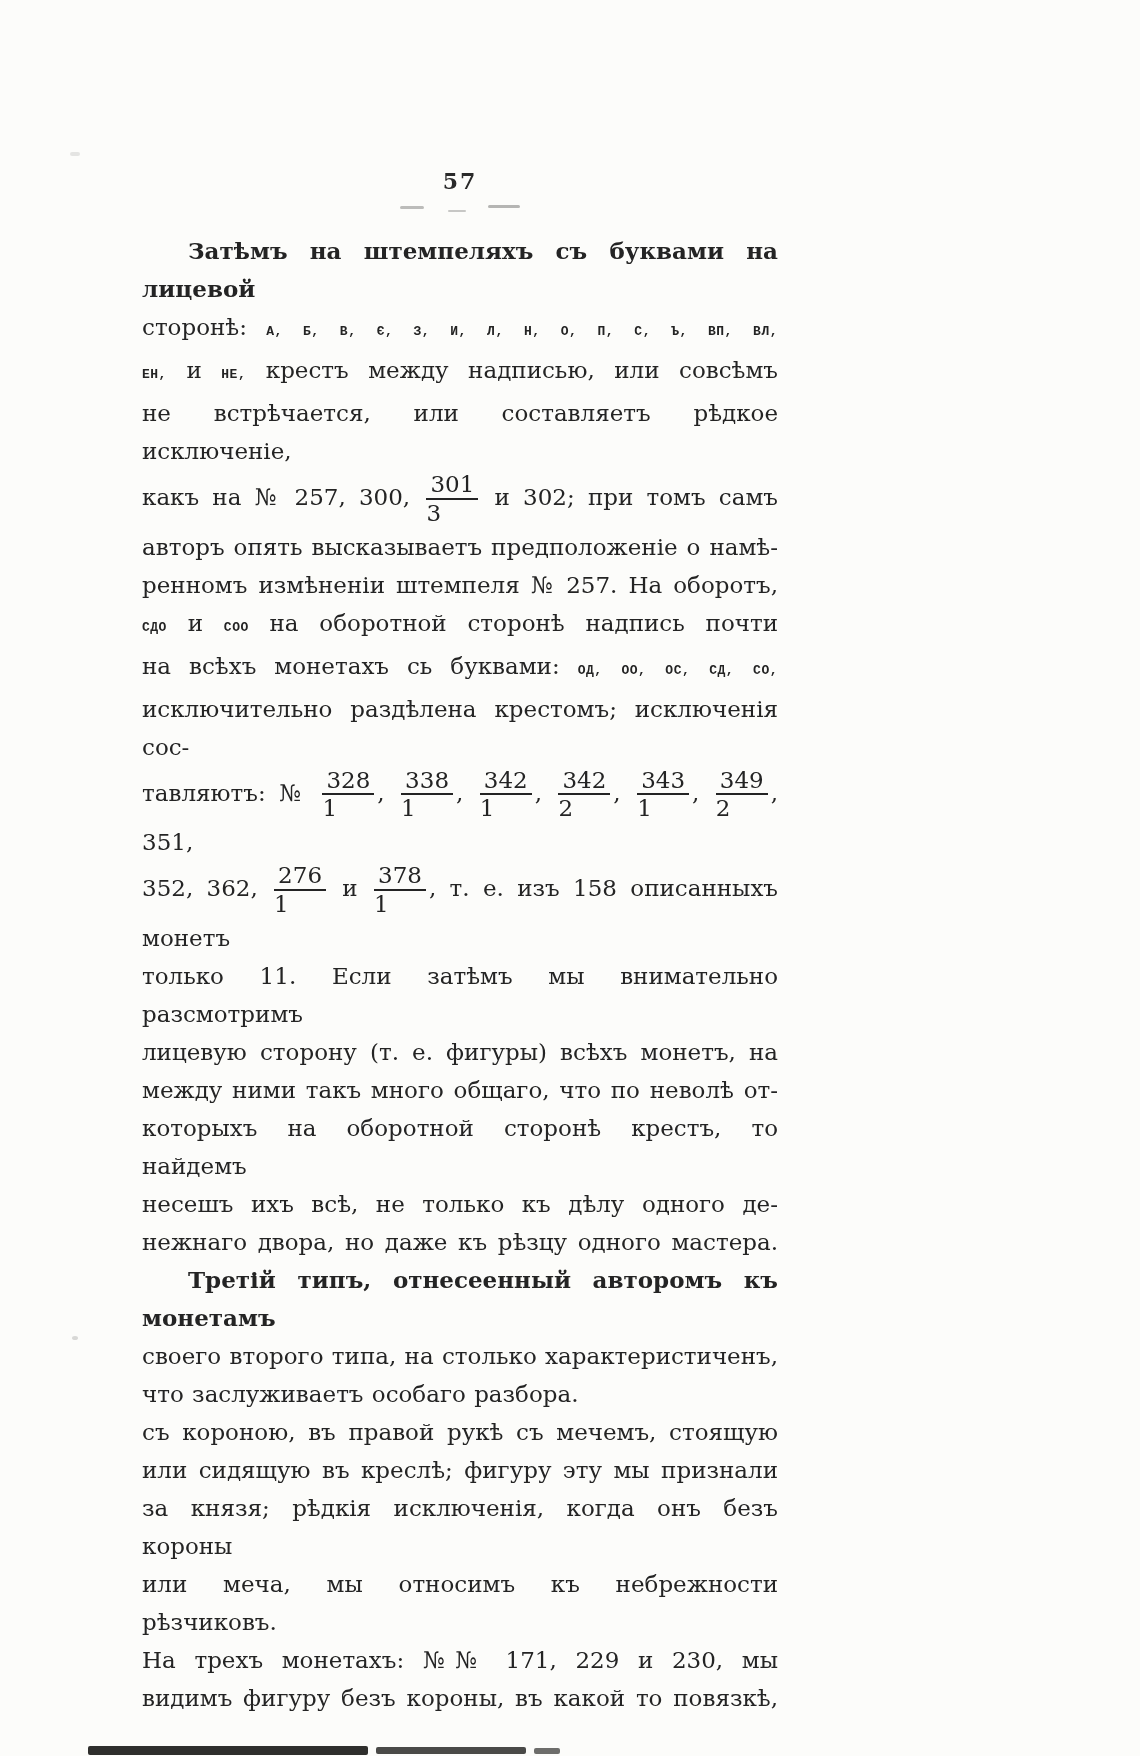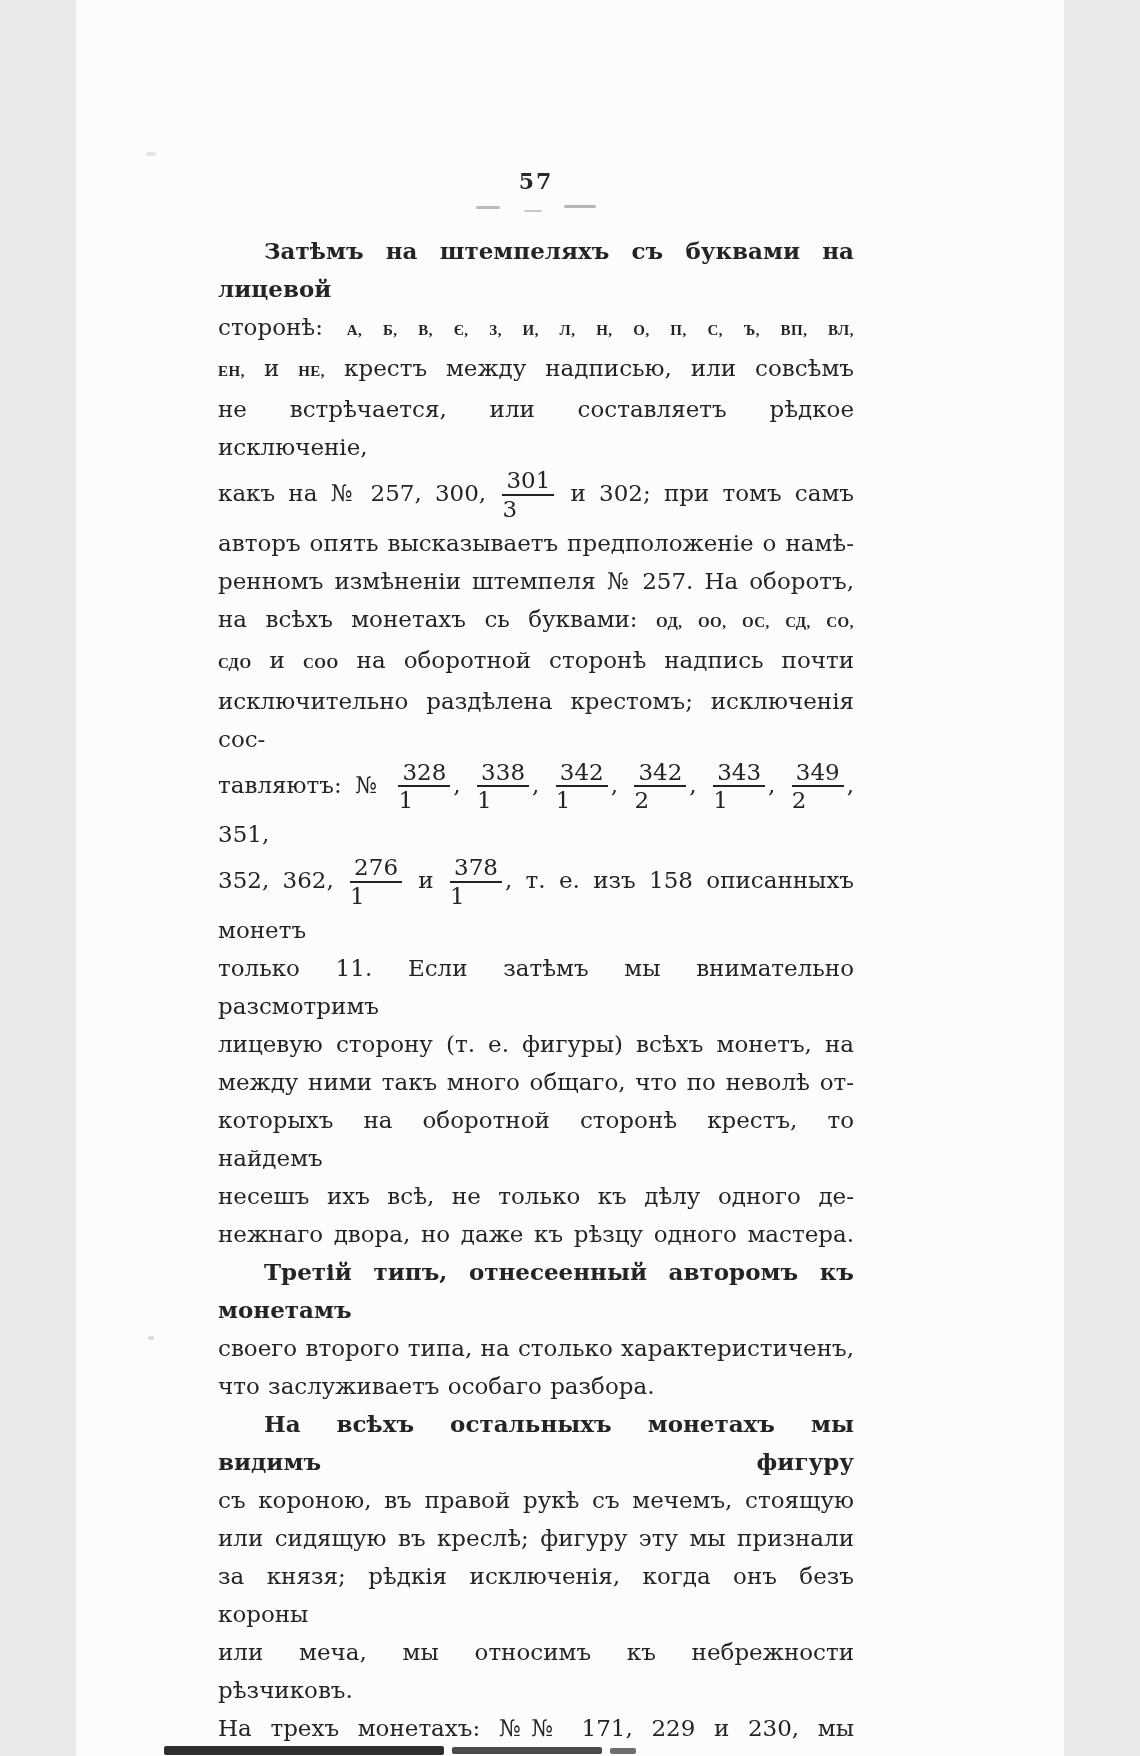--- a/index.html
+++ b/index.html
@@ -1,25 +1,24 @@
 <!DOCTYPE html>
 <html><head>
 <meta charset="utf-8">
 <style>
   html, body { margin: 0; padding: 0; background: #e9e9e7; }
   .page {
     position: relative;
-    width: 964px;
+    width: 1140px;
     height: 1756px;
     margin: 0 auto;
     background: #fcfcfa;
     color: #242424;
     font-family: "DejaVu Serif", serif;
     overflow: hidden;
-    padding-left: 24px;
   }
   .page-number {
     position: absolute;
     top: 168px;
     left: 142px;
     width: 636px;
     text-align: center;
     font-size: 22px;
     font-weight: 700;
     letter-spacing: 2px;
@@ -35,23 +34,23 @@
   .line {
     text-align: justify;
     text-align-last: justify;
     line-height: 38px;
     min-height: 38px;
     word-spacing: 1px;
   }
   .line.indent { text-indent: 46px; font-weight: bold; }
   .line.para-end { text-align-last: left; }
   .bs {
-    font-family: Liberation Serif, serif;
+    font-family: Liberation Mono, monospace;
     font-weight: 700;
-    font-size: 15px;
+    font-size: 13px;
     letter-spacing: 0.5px;
   }
   .frac {
     display: inline-block;
     vertical-align: middle;
     text-align: center;
     line-height: 1.08;
     padding: 0 2px;
     margin: 2px 1px;
   }
@@ -92,35 +91,34 @@
   <div class="artifact bottom-band-3"></div>
 
   <div class="text-block">
       <div class="line indent"><span>Затѣмъ на штемпеляхъ съ буквами на лицевой</span></div>
       <div class="line"><span>сторонѣ: </span><span class="bs">А, Б, В, Є, З, И, Л, Н, О, П, С, Ъ, ВП, ВЛ,</span></div>
       <div class="line"><span class="bs">ЕН,</span><span> и </span><span class="bs">НЕ,</span><span> крестъ между надписью, или совсѣмъ</span></div>
       <div class="line"><span>не встрѣчается, или составляетъ рѣдкое исключеніе,</span></div>
       <div class="line"><span>какъ на № 257, 300, </span><span class="frac"><span class="num">301</span><span class="den">3</span></span><span> и 302; при томъ самъ</span></div>
       <div class="line"><span>авторъ опять высказываетъ предположеніе о намѣ-</span></div>
       <div class="line"><span>ренномъ измѣненіи штемпеля № 257. На оборотъ,</span></div>
+      <div class="line"><span class="bs">СДО</span><span> и </span><span class="bs">СОО</span><span> на оборотной сторонѣ надпись почти</span></div>
       <div class="line"><span>на всѣхъ монетахъ сь буквами: </span><span class="bs">ОД, ОО, ОС, СД, СО,</span></div>
-      <div class="line"><span class="bs">СДО</span><span> и </span><span class="bs">СОО</span><span> на оборотной сторонѣ надпись почти</span></div>
       <div class="line"><span>исключительно раздѣлена крестомъ; исключенія сос-</span></div>
       <div class="line"><span>тавляютъ: № </span><span class="frac"><span class="num">328</span><span class="den">1</span></span><span>, </span><span class="frac"><span class="num">338</span><span class="den">1</span></span><span>, </span><span class="frac"><span class="num">342</span><span class="den">1</span></span><span>, </span><span class="frac"><span class="num">342</span><span class="den">2</span></span><span>, </span><span class="frac"><span class="num">343</span><span class="den">1</span></span><span>, </span><span class="frac"><span class="num">349</span><span class="den">2</span></span><span>, 351,</span></div>
       <div class="line"><span>352, 362, </span><span class="frac"><span class="num">276</span><span class="den">1</span></span><span> и </span><span class="frac"><span class="num">378</span><span class="den">1</span></span><span>, т. е. изъ 158 описанныхъ монетъ</span></div>
       <div class="line"><span>только 11. Если затѣмъ мы внимательно разсмотримъ</span></div>
       <div class="line"><span>лицевую сторону (т. е. фигуры) всѣхъ монетъ, на</span></div>
       <div class="line"><span>между ними такъ много общаго, что по неволѣ от-</span></div>
       <div class="line"><span>которыхъ на оборотной сторонѣ крестъ, то найдемъ</span></div>
       <div class="line"><span>несешъ ихъ всѣ, не только къ дѣлу одного де-</span></div>
       <div class="line"><span>нежнаго двора, но даже къ рѣзцу одного мастера.</span></div>
       <div class="line indent"><span>Третій типъ, отнесеенный авторомъ къ монетамъ</span></div>
       <div class="line"><span>своего второго типа, на столько характеристиченъ,</span></div>
       <div class="line para-end"><span>что заслуживаетъ особаго разбора.</span></div>
-      <div class="line indent"><span>На всѣхъ остальныхъ монетахъ мы видимъ фигуру</span></div>
       <div class="line"><span>съ короною, въ правой рукѣ съ мечемъ, стоящую</span></div>
       <div class="line"><span>или сидящую въ креслѣ; фигуру эту мы признали</span></div>
       <div class="line"><span>за князя; рѣдкія исключенія, когда онъ безъ короны</span></div>
       <div class="line"><span>или меча, мы относимъ къ небрежности рѣзчиковъ.</span></div>
       <div class="line"><span>На трехъ монетахъ: №№ 171, 229 и 230, мы</span></div>
       <div class="line"><span>видимъ фигуру безъ короны, въ какой то повязкѣ,</span></div>
     </div>
 
 </div>
 

